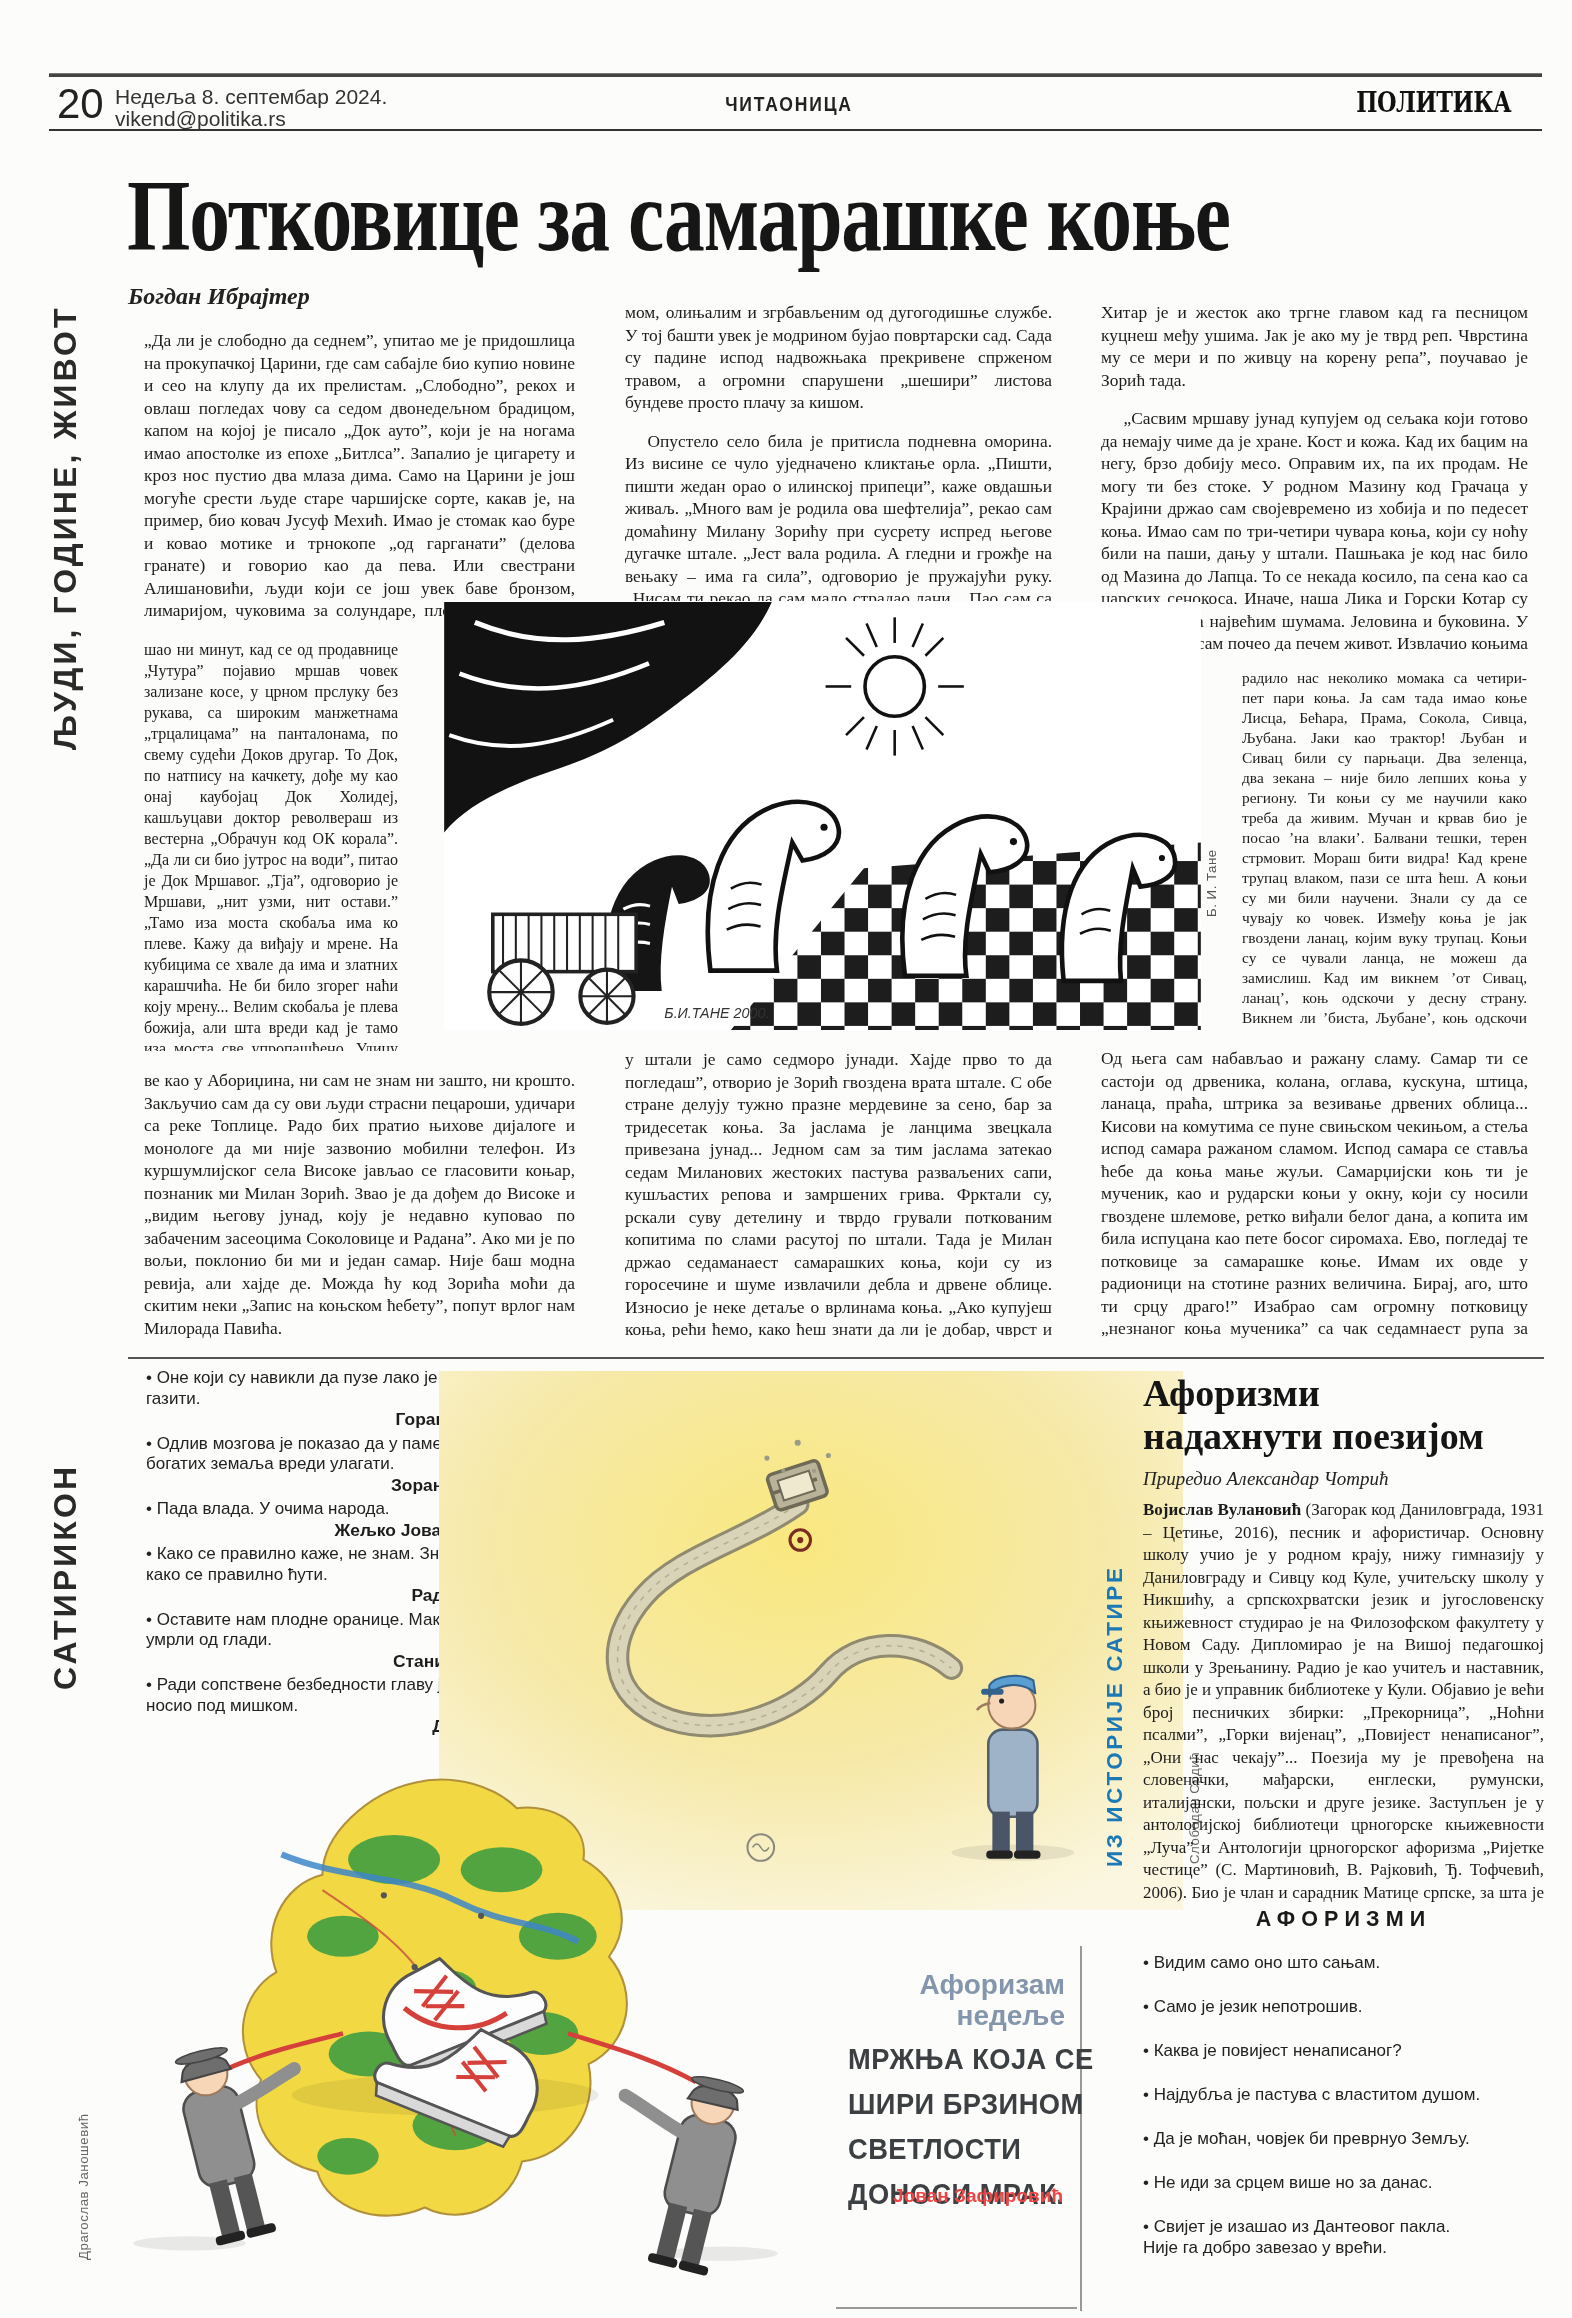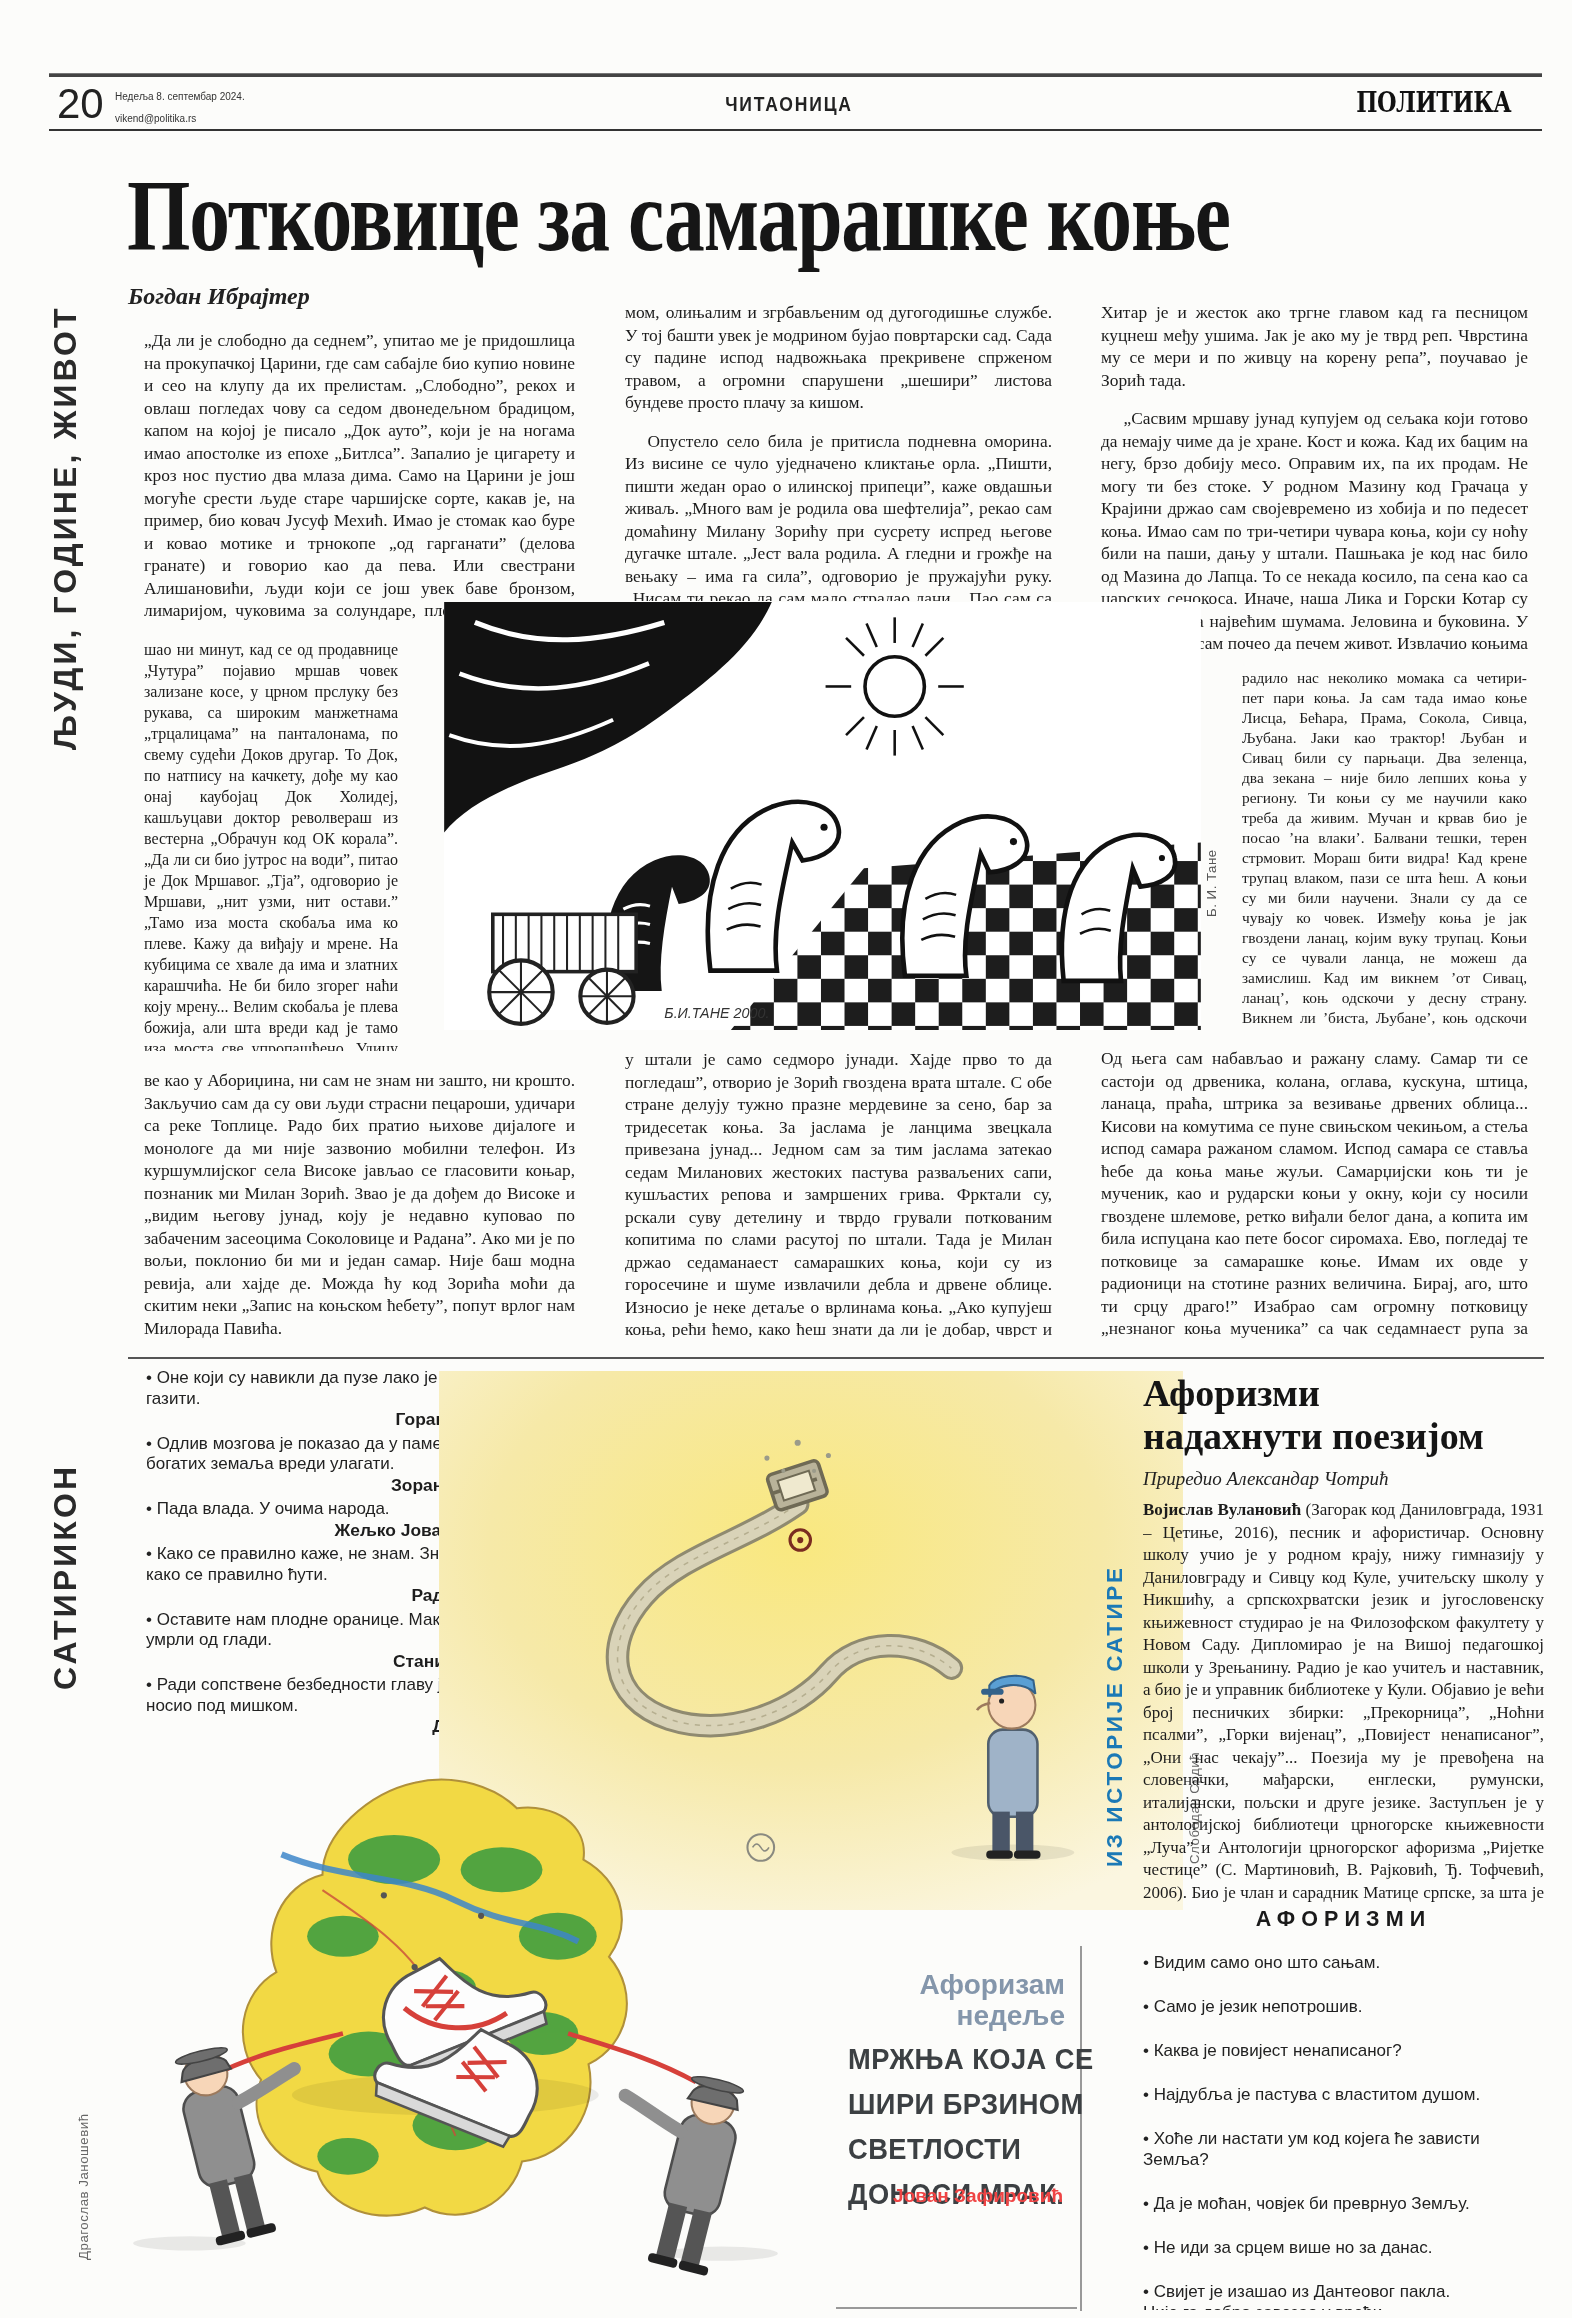--- a/index.html
+++ b/index.html
@@ -1,21 +1,21 @@
 <!DOCTYPE html>
 <html style="font-size:8.2px"><head>
 <meta charset="utf-8">
 <style>
   html,body{margin:0;padding:0;background:#e8e8e6;}
   #page{position:relative;width:1573px;height:2319px;background:#fcfcfa;font-family:"Liberation Serif",serif;color:#1c1c1c;overflow:hidden;}
   .abs{position:absolute;}
   .rule{background:#4a4a4a;}
   
   .pagenum{font-family:"Liberation Sans",sans-serif;font-weight:300;font-size:42px;line-height:1;color:#222;}
-  .hmeta{font-family:"Liberation Sans",sans-serif;font-size:10px;line-height:20.5px;color:#333;}
+  .hmeta{font-family:"Liberation Sans",sans-serif;font-size:21px;line-height:20.5px;color:#333;}
   .section-title{font-family:"Liberation Sans",sans-serif;font-size:19.5px;font-weight:600;letter-spacing:2px;color:#222;transform:scaleX(.9);transform-origin:center;}
   .masthead{font-family:"DejaVu Serif",serif;font-weight:bold;font-size:22.5px;color:#111;transform:scaleY(1.2);transform-origin:top right;letter-spacing:-0.5px;}
   
   .headline{font-family:"Liberation Serif",serif;font-weight:600;font-size:102px;line-height:1.04;white-space:nowrap;letter-spacing:-1.5px;transform:scaleX(.8);transform-origin:0 0;color:#161616;}
   .byline{font-style:italic;font-weight:600;font-size:24px;color:#222;}
   .vertical{writing-mode:vertical-rl;transform:rotate(180deg);text-align:center;}
   .kicker{font-family:"Liberation Sans",sans-serif;font-weight:bold;font-size:32px;letter-spacing:3.1px;color:#2a2a2a;}
   .body-col{font-size:17.4px;line-height:22.5px;text-align:justify;overflow:hidden;}
   .body-col p{margin:16px;}
   .body-col p.ind{text-indent:22.5px;}
@@ -280,21 +280,20 @@
   <div class="abs vertical hist-vert" style="left:1102px;top:1511px;width:31px;height:410px;">ИЗ ИСТОРИЈЕ САТИРЕ</div>
   <div class="abs bio" style="left:1143px;top:1499px;width:401px;height:406px;">
     <b>Војислав Вулановић</b><span> (Загорак код Даниловграда, 1931 – Цетиње, 2016), песник и афористичар. Основну школу учио је у родном крају, нижу гимназију у Даниловграду и Сивцу код Куле, учитељску школу у Никшићу, а српскохрватски језик и југословенску књижевност студирао је на Филозофском факултету у Новом Саду. Дипломирао је на Вишој педагошкој школи у Зрењанину. Радио је као учитељ и наставник, а био је и управник библиотеке у Кули. Објавио је већи број песничких збирки: „Прекорница”, „Ноћни псалми”, „Горки вијенац”, „Повијест ненаписаног”, „Они нас чекају”... Поезија му је превођена на словеначки, мађарски, енглески, румунски, италијански, пољски и друге језике. Заступљен је у антологијској библиотеци црногорске књижевности „Луча” и Антологији црногорског афоризма „Ријетке честице” (С. Мартиновић, В. Рајковић, Ђ. Тофчевић, 2006). Био је члан и сарадник Матице српске, за шта је одликован Дипломом са медаљом. Добитник је више награда у Црној Гори, међу којима је и Тринаестојулска.</span>
   </div>
   <div class="abs afo-head" style="left:1143px;top:1907px;width:401px;">АФОРИЗМИ</div>
   <div class="abs" style="left:1143px;top:1952px;width:401px;height:358px;overflow:hidden;">
     <div class="afo-item"><span class="bullet">•</span> <span>Видим само оно што сањам.</span></div>
     <div class="afo-item"><span class="bullet">•</span> <span>Само је језик непотрошив.</span></div>
     <div class="afo-item"><span class="bullet">•</span> <span>Каква је повијест ненаписаног?</span></div>
     <div class="afo-item"><span class="bullet">•</span> <span>Најдубља је пастува с властитом душом.</span></div>
-    <div class="afo-item"><span class="bullet">•</span> <span>Хоће ли настати ум код којега ће зависти Земља?</span></div>
     <div class="afo-item"><span class="bullet">•</span> <span>Да је моћан, човјек би преврнуо Земљу.</span></div>
     <div class="afo-item"><span class="bullet">•</span> <span>Не иди за срцем више но за данас.</span></div>
     <div class="afo-item"><span class="bullet">•</span> <span>Свијет је изашао из Дантеовог пакла.
 Није га добро завезао у врећи.</span></div>
   </div>
 
   <div class="abs rule" style="left:1080px;top:1946px;width:1.5px;height:365px;background:#999;"></div>
   <div class="abs aw-label" style="left:840px;top:1969px;width:225px;">
     <div>Афоризам</div>
     <div>недеље</div>

